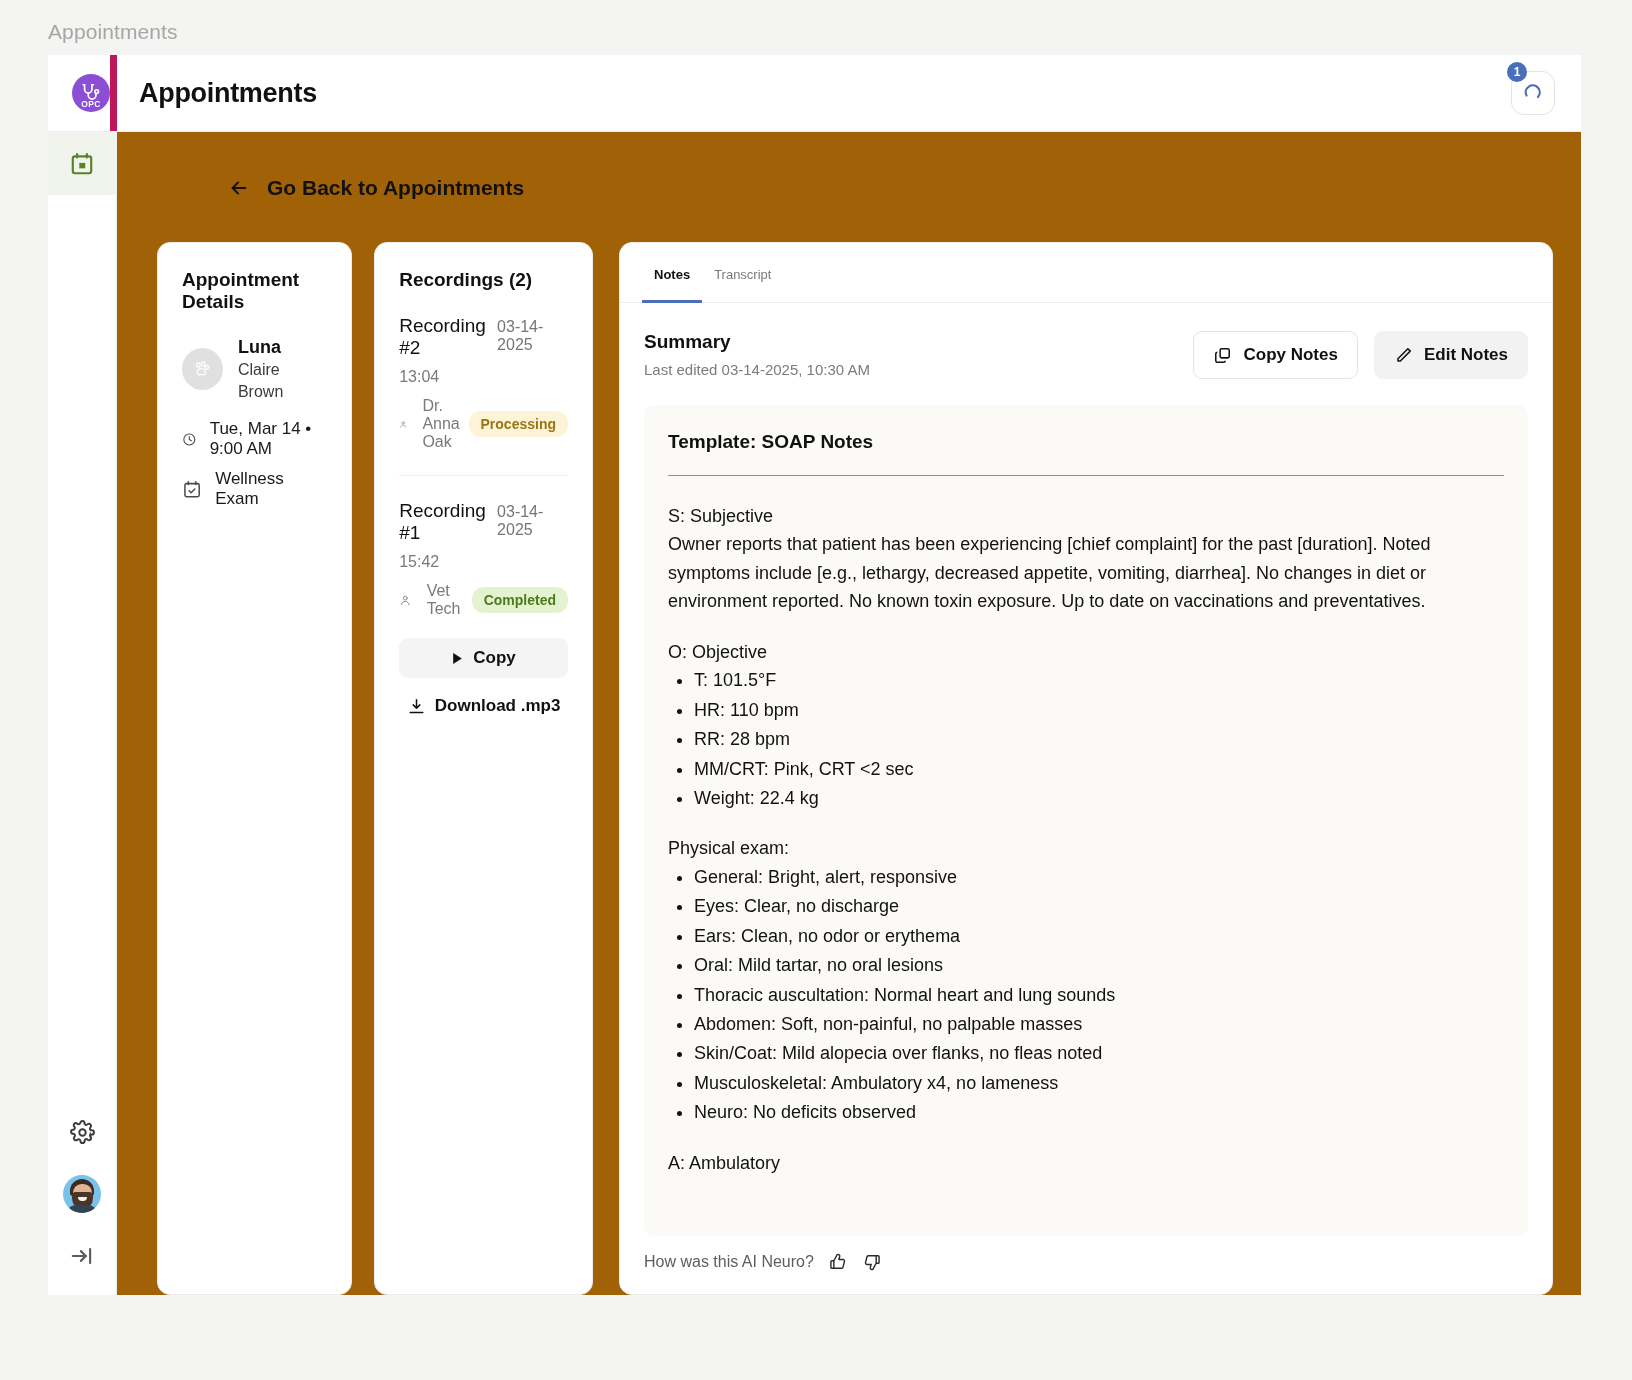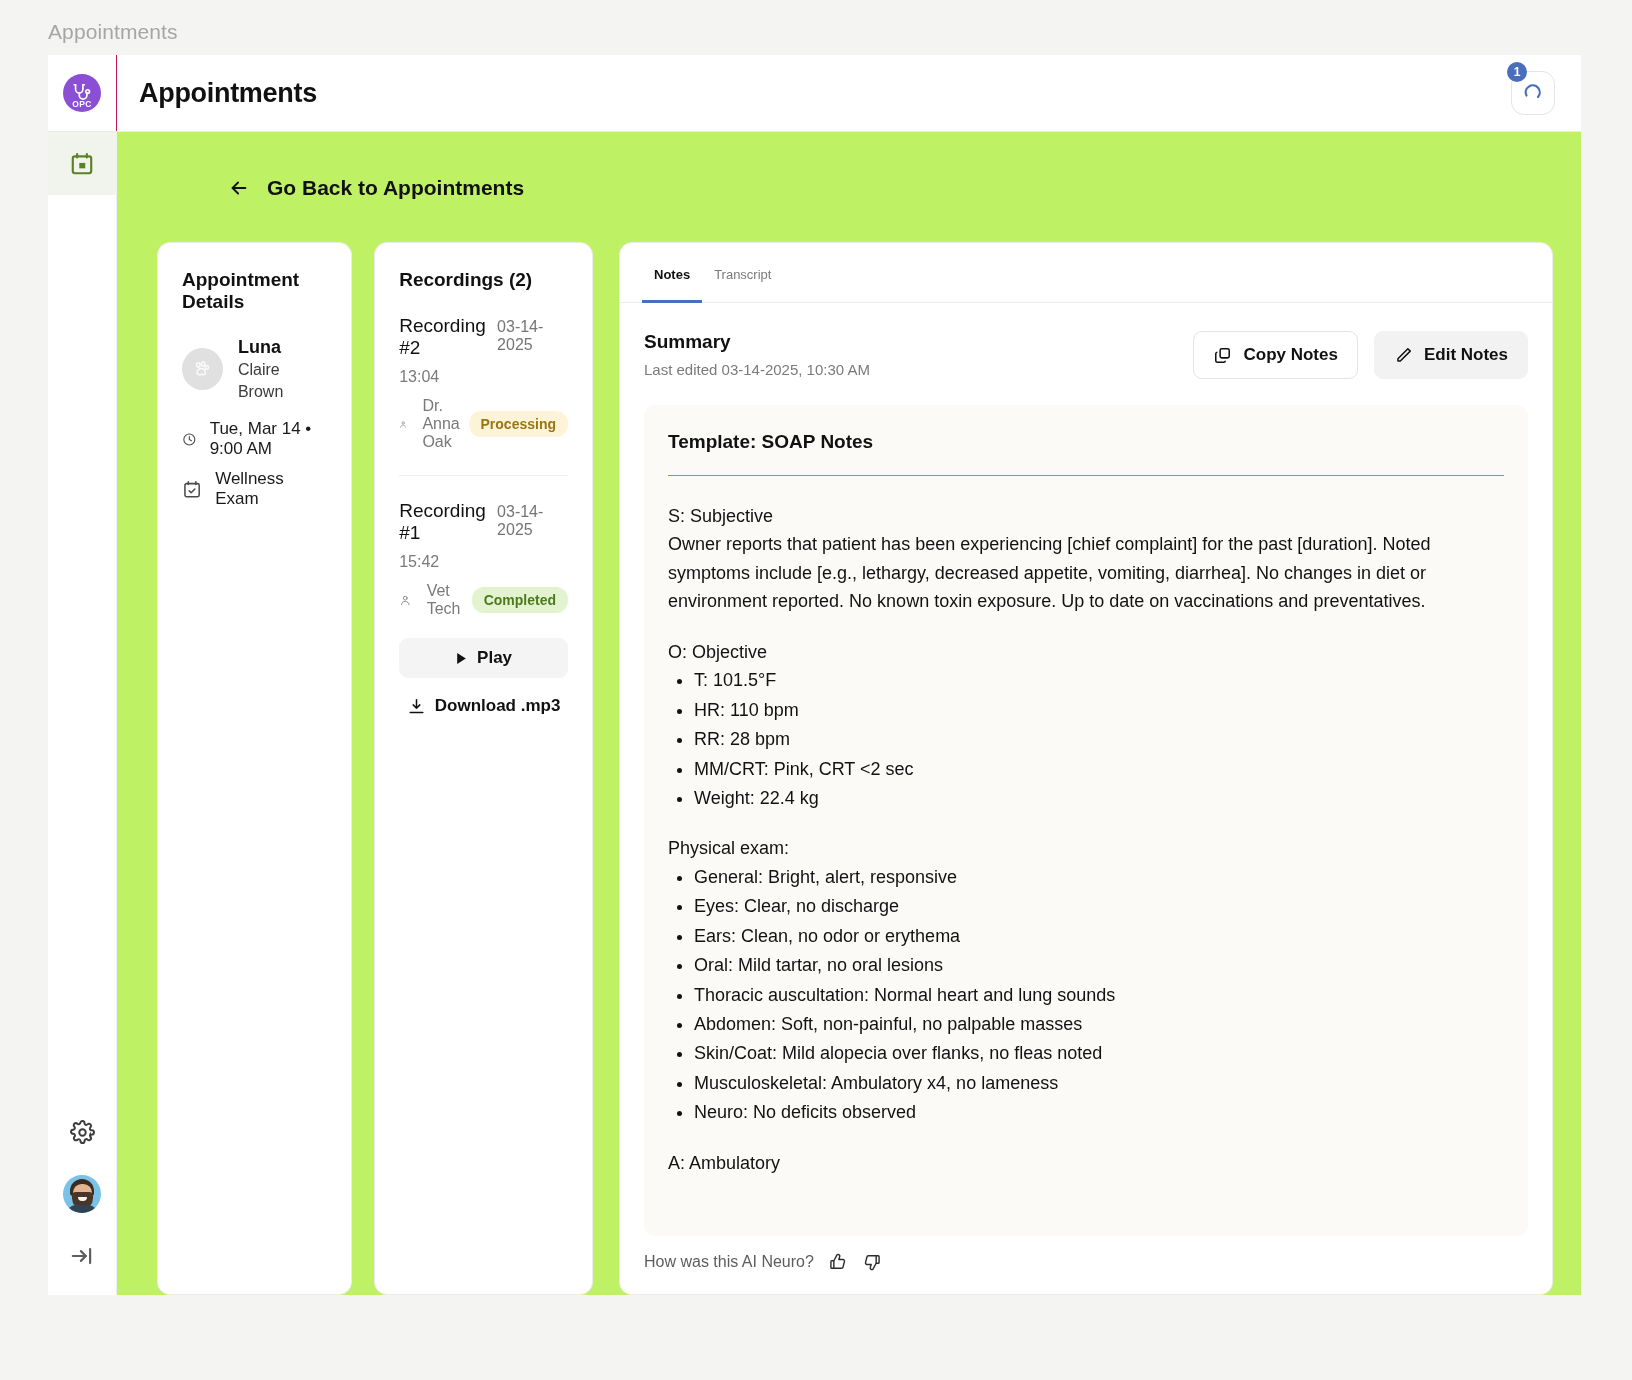--- a/index.html
+++ b/index.html
@@ -28,22 +28,22 @@
 
   
   .topbar {
     height: 77px; min-height: 77px;
     display: flex; align-items: center;
     border-bottom: 1px solid #ececec;
     background: #fff; position: relative;
   }
   .brand-cell {
     width: 69px; min-width: 69px; height: 100%;
-    display: flex; align-items: center; justify-content: center;
-    border-right: 1px solid #be185d;
+    display: flex; align-items: center; justify-content: flex-end;
+    border-right: 7px solid #be185d;
   }
   .brand-logo {
     width: 38px; height: 38px; border-radius: 50%;
     background: #8b4fd6;
     display: flex; align-items: center; justify-content: center;
     position: relative; color: #fff;
   }
   .brand-logo .opc {
     position: absolute; bottom: 3px; left: 0; right: 0;
     text-align: center; font-size: 8.5px; font-weight: bold; letter-spacing: .3px;
@@ -106,21 +106,21 @@
     position: absolute; left: 15px; top: 22px; width: 9px; height: 4px;
     border-radius: 0 0 5px 5px; background: #f7f2ee;
   }
   .avatar-photo .body {
     position: absolute; left: 3px; bottom: -4px; width: 32px; height: 12px;
     border-radius: 10px 10px 0 0; background: #2f4352;
   }
 
   
   .content {
-    flex: 1; min-width: 0; background: #bef264;
+    flex: 1; min-width: 0; background: #a16207;
     padding: 44px 28px 0 40px; overflow: hidden;
     display: flex; flex-direction: column;
   }
   .go-back {
     display: flex; align-items: center; gap: 16px;
     font-size: 21px; font-weight: bold; color: #111;
     margin: 0 0 42px 70px;
   }
 
   .columns { display: flex; gap: 26px; flex: 1; min-height: 0; }
@@ -372,21 +372,21 @@
                   <span>Vet Tech</span>
                 </span>
                 <span class="pill pill-completed">Completed</span>
               </div>
             </div>
 
             <div class="play-btn">
               <svg width="13" height="13" viewBox="0 0 12 12">
                 <path d="M2 1l8 5-8 5z" fill="#111"></path>
               </svg>
-              <span>Play</span>
+              <span>Copy</span>
             </div>
 
             <div class="download-btn">
               <svg width="19" height="19" viewBox="0 0 24 24" fill="none" stroke="#111" stroke-width="1.9" stroke-linecap="round" stroke-linejoin="round">
                 <path d="M12 3.5v10"></path>
                   <path d="M7.8 10l4.2 4 4.2-4"></path>
                   <path d="M4 19.5h16"></path>
               </svg>
               <span>Download .mp3</span>
             </div>

